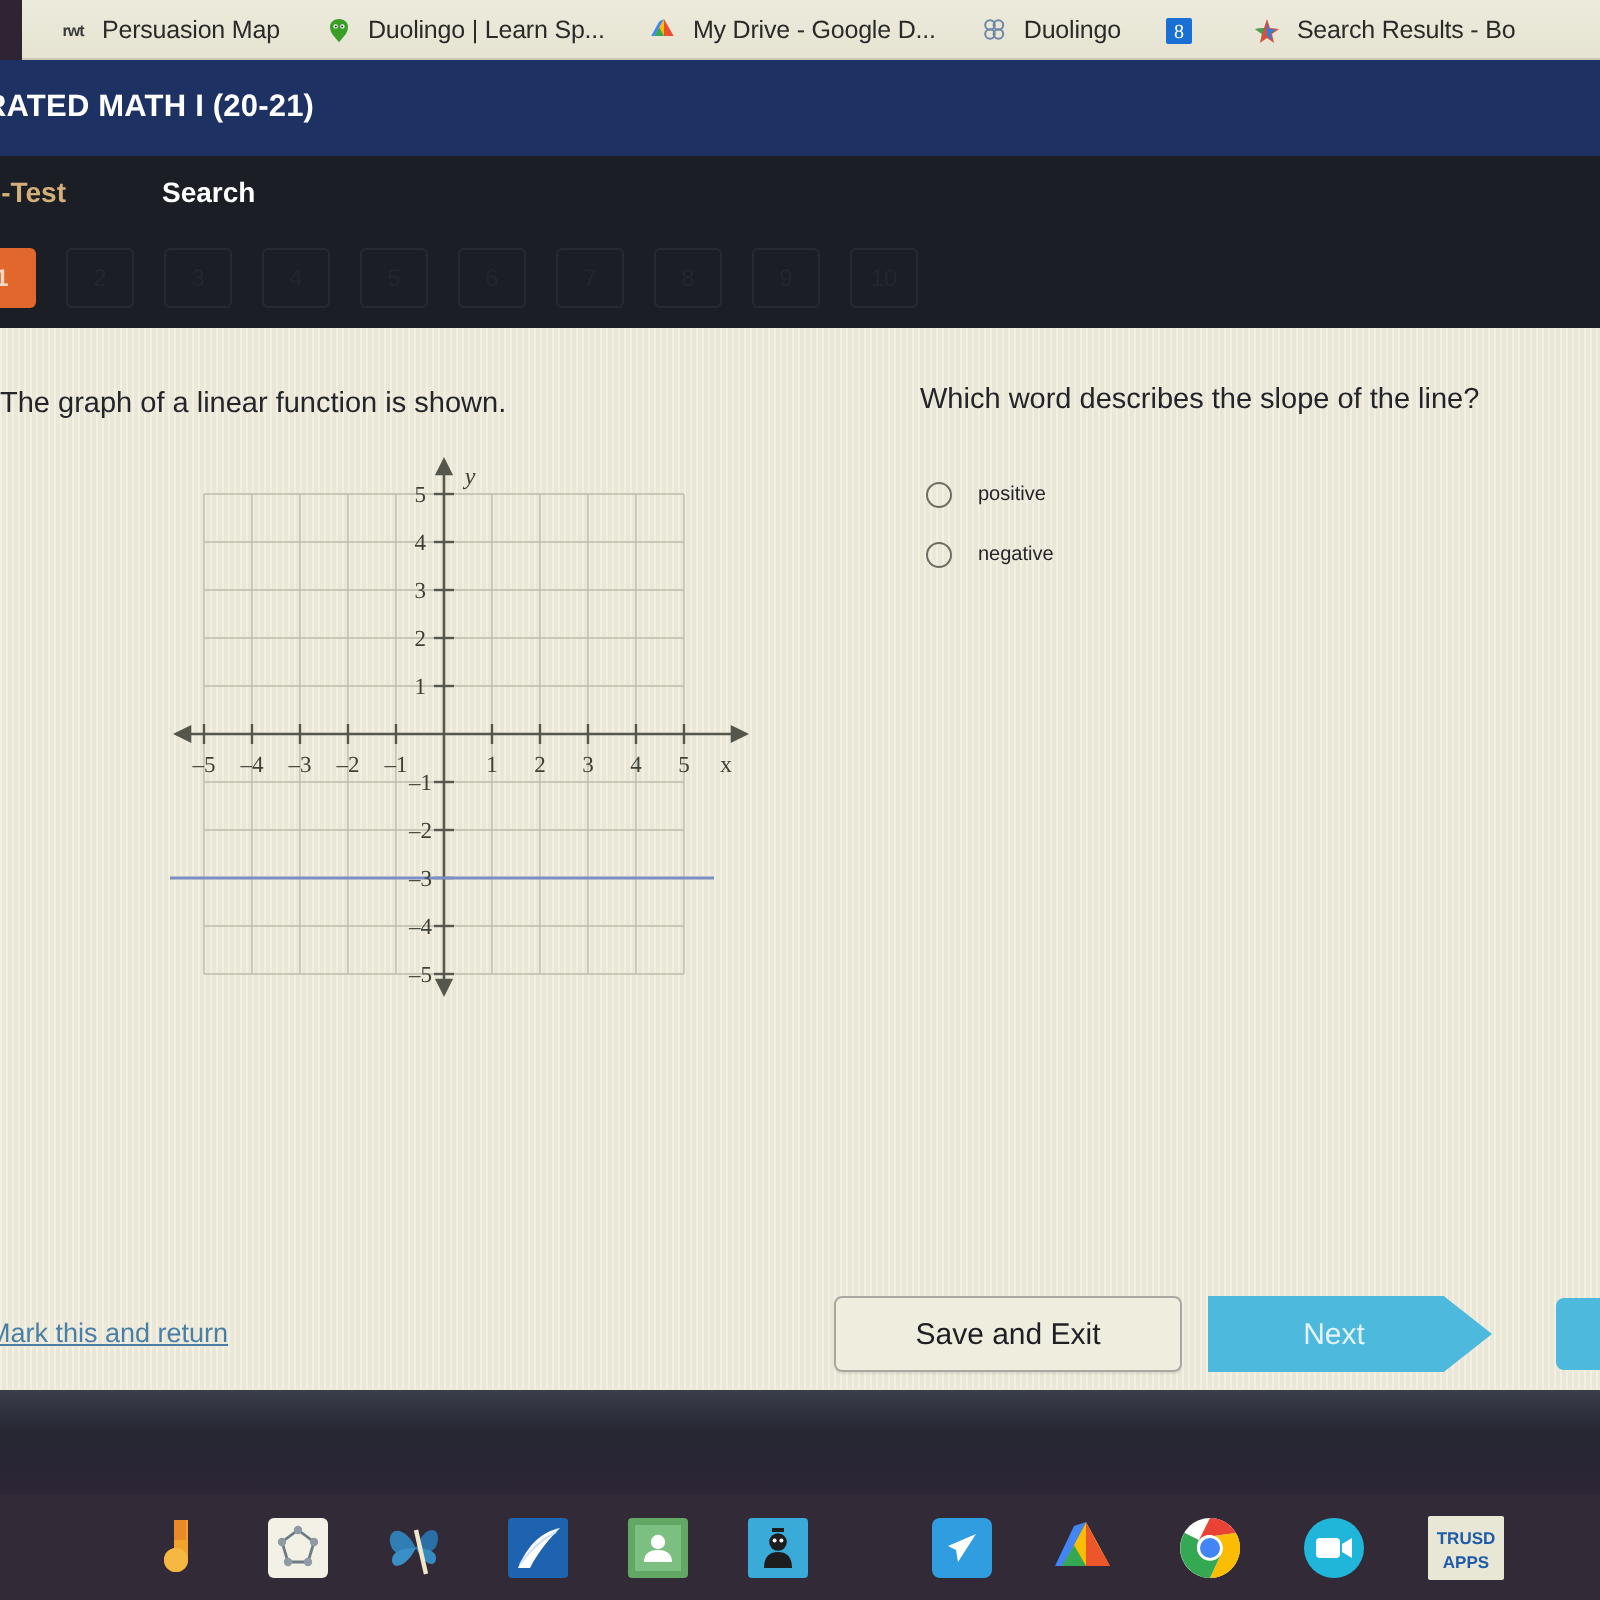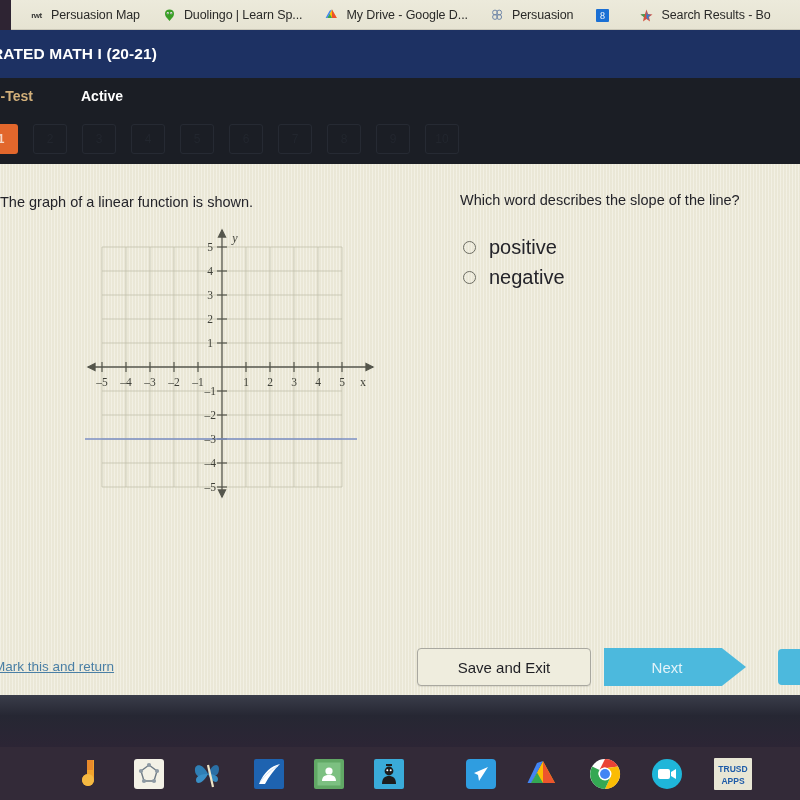--- a/index.html
+++ b/index.html
@@ -88,21 +88,21 @@
 
   
   #choices{position:absolute;left:463px;top:68px;width:330px;}
   .choice{
     display:flex;align-items:center;height:30px;margin-bottom:0px;
   }
   .radio{
     width:11px;height:11px;border:1.4px solid #6d6d63;border-radius:50%;
     background:transparent;margin-right:13px;flex-shrink:0;
   }
-  .choice-lbl{font-size:20px;color:#24242a;}
+  .choice-lbl{font-size:10px;color:#24242a;}
 
   
   #graph-wrap{
     position:absolute;left:85px;top:56px;width:295px;height:280px;
   }
   #graph-wrap svg{display:block;}
 
   
   #action-bar{
     position:absolute;left:0;top:639px;width:800px;height:56px;
@@ -193,21 +193,21 @@
 
   <div class="bm">
     <span class="bm-ico">
       <svg width="14" height="14" viewBox="0 0 14 14" fill="none" stroke="#6f86a8" stroke-width="1">
           <circle cx="5" cy="4.5" r="2.4"></circle>
           <circle cx="9.2" cy="4.5" r="2.4"></circle>
           <circle cx="5" cy="9" r="2.4"></circle>
           <circle cx="9.2" cy="9" r="2.4"></circle>
         </svg>
     </span>
-    <span class="bm-lbl">Persuasion</span>
+    <span class="bm-lbl">Duolingo</span>
   </div>
 
   <div class="bm">
     <span class="bm-ico">
       <svg width="15" height="15" viewBox="0 0 15 15">
           <rect x="1" y="1" width="13" height="13" rx="1" fill="#1a6fd4"></rect>
           <text x="7.5" y="11" font-family="Liberation Serif, serif" font-size="10" fill="#ffffff" text-anchor="middle">8</text>
         </svg>
     </span>
     <span class="bm-lbl"></span>
@@ -225,21 +225,21 @@
   </div>
 
 </div>
 
 <div id="course-header">
   <div id="course-title">RATED MATH I (20-21)</div>
 </div>
 
 <div id="tab-strip">
   <div class="tab" id="tab-pretest">Pre-Test</div>
-  <div class="tab" id="tab-active">Active</div>
+  <div class="tab" id="tab-active">Search</div>
 </div>
 
 <div id="qnav">
   <div class="qbox current">1</div>
   <div class="qbox dim">2</div>
   <div class="qbox dim">3</div>
   <div class="qbox dim">4</div>
   <div class="qbox dim">5</div>
   <div class="qbox dim">6</div>
   <div class="qbox dim">7</div>

